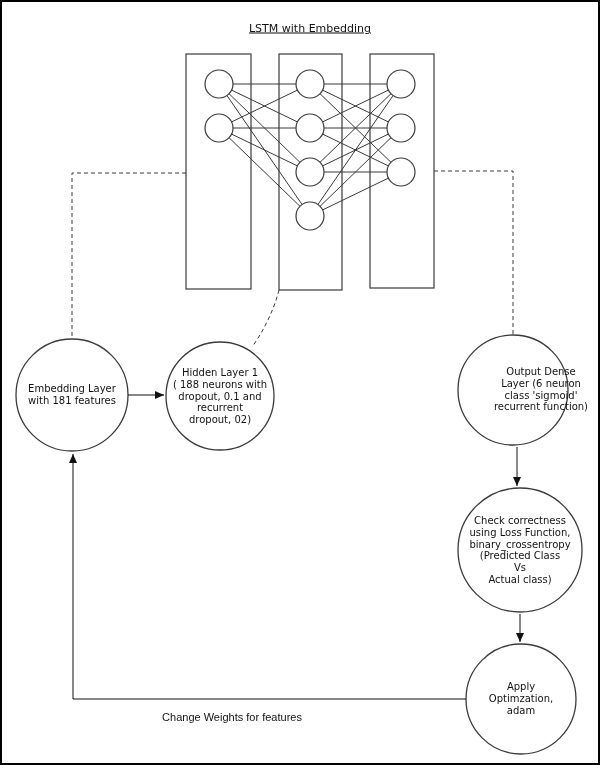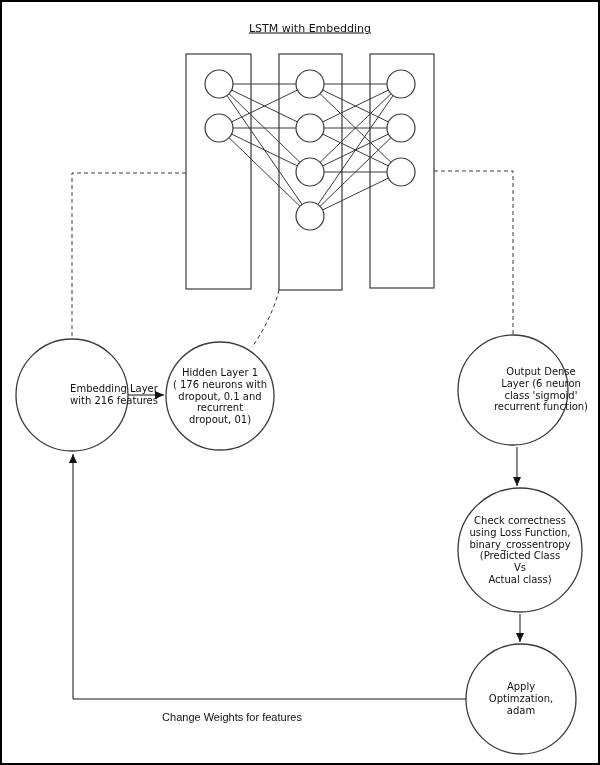--- a/index.html
+++ b/index.html
@@ -97,31 +97,31 @@
     <circle class="big" cx="519" cy="697" r="55"></circle>
 
     <path class="arrow" d="M126,393 L162,393" marker-end="url(#arrowhead)"></path>
     <path class="arrow" d="M515,445 L515,484" marker-end="url(#arrowhead)"></path>
     <path class="arrow" d="M518,612 L518,640" marker-end="url(#arrowhead)"></path>
     <path class="arrow" d="M464,697 L71,697 L71,452" marker-end="url(#arrowhead)"></path>
   </svg>
 
   <div class="title">LSTM with Embedding</div>
 
-  <div class="node-label" style="left:70px;top:393px;margin-left:42px;">
+  <div class="node-label" style="left:70px;top:393px;">
     <span>Embedding Layer</span>
-    <span>with 216 features</span>
+    <span>with 181 features</span>
   </div>
 
   <div class="node-label" style="left:218px;top:394px;">
     <span>Hidden Layer 1</span>
-    <span>( 176 neurons with</span>
+    <span>( 188 neurons with</span>
     <span>dropout, 0.1 and</span>
     <span>recurrent</span>
-    <span>dropout, 01)</span>
+    <span>dropout, 02)</span>
   </div>
 
   <div class="node-label" style="left:511px;top:388px;margin-left:28px;">
     <span>Output Dense</span>
     <span>Layer (6 neuron</span>
     <span>class 'sigmoid'</span>
     <span>recurrent function)</span>
   </div>
 
   <div class="node-label" style="left:518px;top:548px;">

